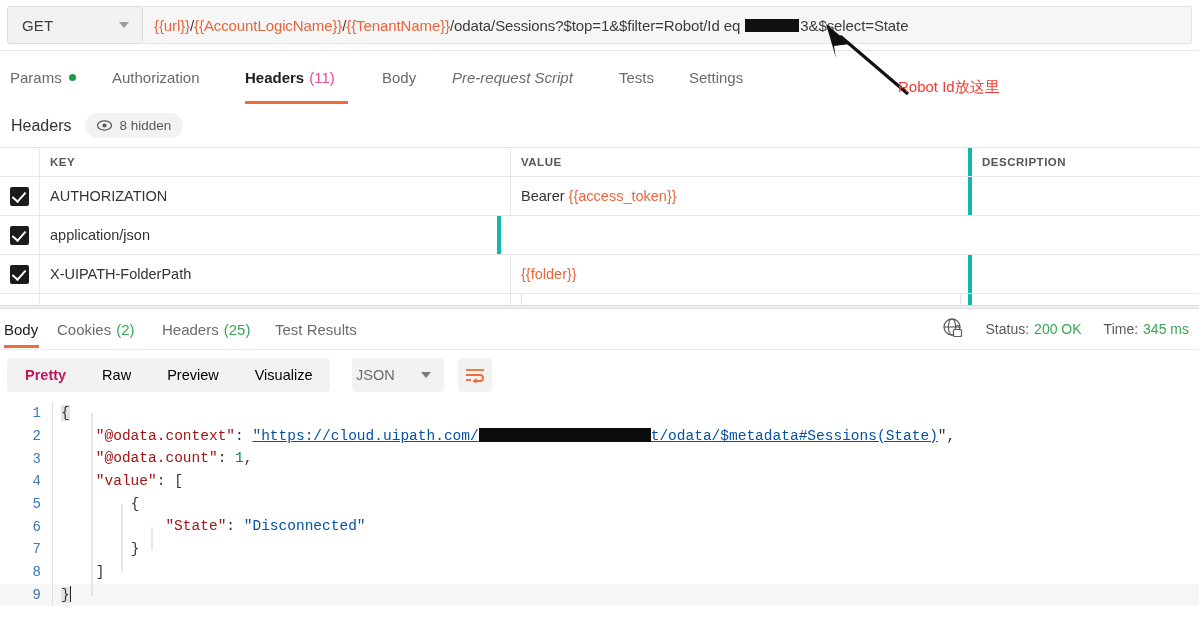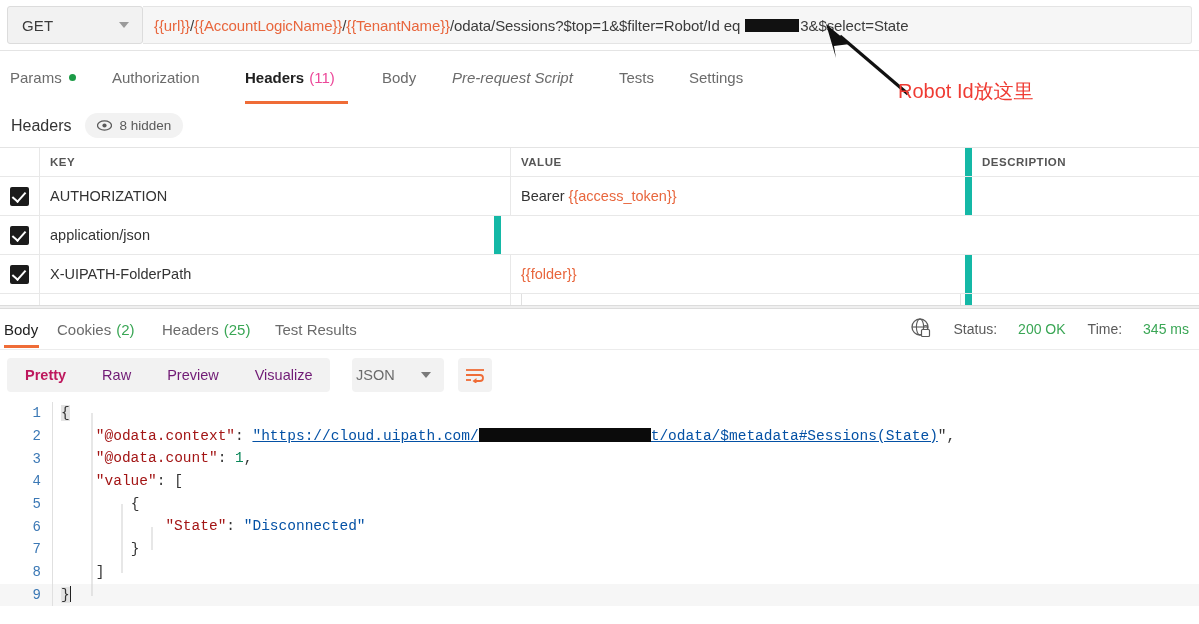--- a/index.html
+++ b/index.html
@@ -84,21 +84,21 @@
   
   .annot-svg {
     position: absolute;
     left: 800px; top: 14px;
     width: 130px; height: 90px;
     pointer-events: none;
   }
   .annot-text {
     position: absolute;
     left: 898px; top: 78px;
-    font-size: 20px;
+    font-size: 15px;
     color: #ef3b33;
     white-space: nowrap;
   }
 
   
   .req-tabs {
     position: absolute;
     left: 0; top: 51px;
     width: 1199px; height: 53px; padding-left: 32px;
   }
@@ -188,21 +188,21 @@
     border-right: 1px solid #e8e8e8;
     box-sizing: border-box;
     display: flex;
     align-items: center;
     padding-left: 10px;
   }
   .tc-val {
     width: 461px;
     flex: 0 0 461px;
     height: 100%;
-    border-right: 7px solid #14b8a6;
+    border-right: 4px solid #14b8a6;
     box-sizing: border-box;
     display: flex;
     align-items: center;
     padding-left: 10px;
   }
   .tc-desc {
     flex: 1 1 auto;
     height: 100%;
     box-sizing: border-box;
     display: flex;
@@ -283,42 +283,42 @@
 
   .resp-meta {
     position: absolute;
     right: 10px; top: 310px;
     height: 38px;
     display: flex;
     align-items: center;
     font-size: 14px;
     color: #5a5a5a;
   }
-  .resp-meta .green { color: #3aa655; margin-left: 21px; }
+  .resp-meta .green { color: #3aa655; margin-left: 5px; }
   .resp-meta .metaitem { margin-left: 22px; white-space: nowrap; }
 
   
   .fmt-bar {
     position: absolute;
     left: 0; top: 349px;
     width: 1199px; height: 53px;
     border-top: 1px solid #ececec;
   }
   .seg {
     position: absolute;
     left: 7px; top: 8px;
     height: 34px;
     background: #f2f2f2;
     border-radius: 4px;
     display: flex;
     align-items: center;
   }
   .seg-item {
     font-size: 14.5px;
-    color: #701a75;
+    color: #000000;
     padding: 0 18px;
     cursor: pointer;
     white-space: nowrap;
   }
   .seg-item.active { color: #be185d; font-weight: bold; }
   .lang-sel {
     position: absolute;
     left: 352px; top: 8px;
     width: 92px; height: 34px;
     background: #f2f2f2;

